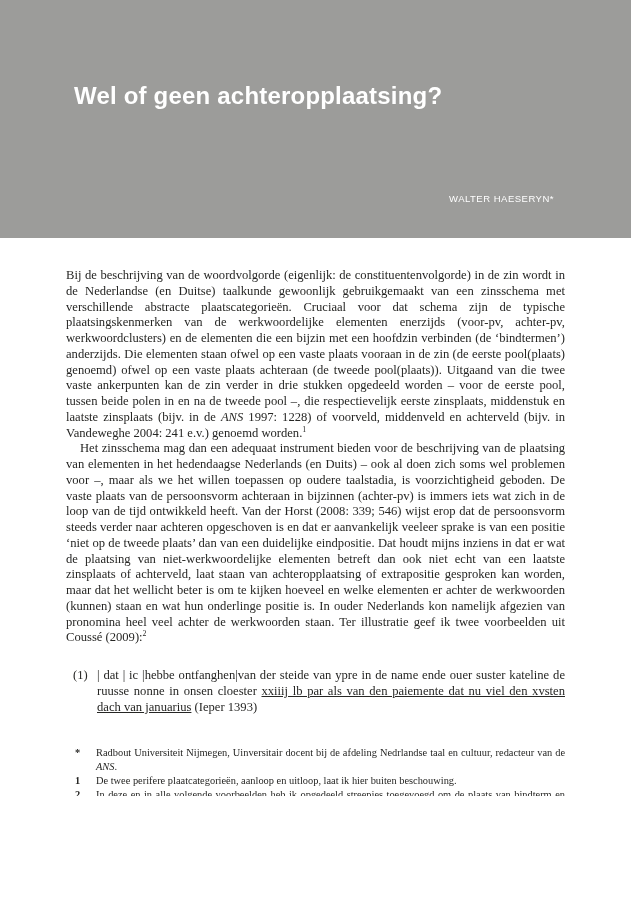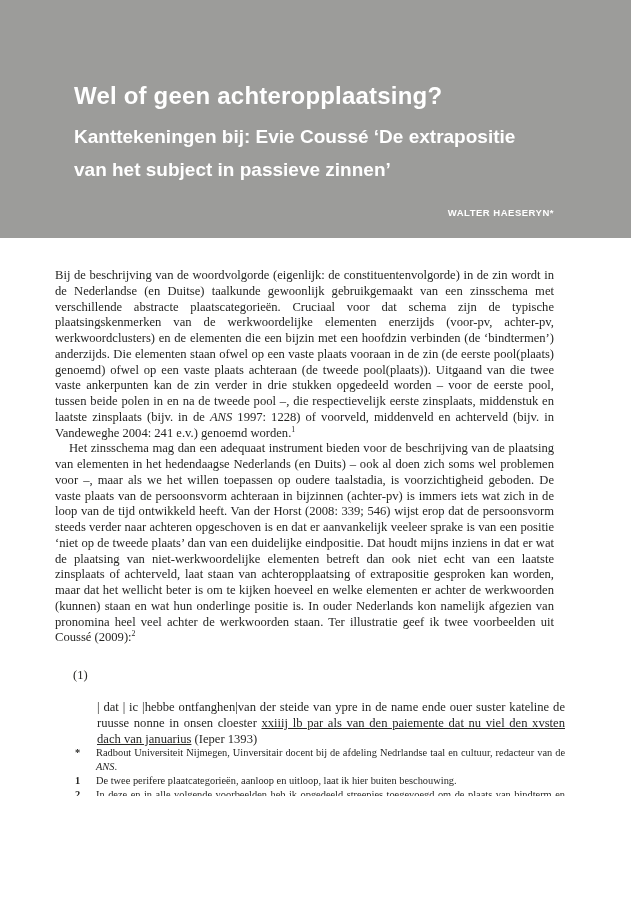--- a/index.html
+++ b/index.html
@@ -14,36 +14,36 @@
     position:absolute;left:74px;top:82px;
     font-family:"Liberation Sans",sans-serif;font-weight:bold;font-size:24px;
     color:#ffffff;letter-spacing:0.2px;white-space:nowrap;
   }
   .subtitle{
     position:absolute;left:74px;top:120px;
     font-family:"Liberation Sans",sans-serif;font-weight:bold;font-size:19px;
     color:#ffffff;line-height:33px;white-space:nowrap;
   }
   .author{
-    position:absolute;right:77px;top:207px;
-    font-family:"Liberation Sans",sans-serif;font-weight:bold;font-size:9.5px;
+    position:absolute;right:77px;top:193px;
+    font-family:"Liberation Sans",sans-serif;font-weight:normal;font-size:9.5px;
     color:#ffffff;letter-spacing:0.5px;
   }
   .bodytext{
-    position:absolute;left:55px;top:268px;width:499px;
+    position:absolute;left:66px;top:268px;width:499px;
     font-size:12.6px;line-height:15.75px;text-align:justify;
   }
   .bodytext p{margin:0;}
   .p-indent{text-indent:14px;}
   .example{
     position:absolute;left:66px;top:668px;width:499px;
     display:flex;font-size:12.6px;line-height:15.9px;
   }
   .example-label{flex:none;width:31px;padding-left:7px;box-sizing:border-box;}
-  .example-text{flex:1;text-align:justify;margin-top:32px;}
+  .example-text{flex:1;text-align:justify;}
   .footnotes{
     position:absolute;left:66px;top:746px;width:499px;
     font-size:10.4px;line-height:13.9px;
   }
   .footnote{display:flex;}
   .fn-marker{flex:none;width:30px;padding-left:9px;box-sizing:border-box;font-weight:bold;}
   .fn-text{flex:1;text-align:justify;}
   .footer{
     position:absolute;left:66px;top:827px;width:499px;
     display:flex;justify-content:space-between;align-items:baseline;
@@ -55,24 +55,20 @@
   .seg-underline{text-decoration:underline;}
   .seg-sup{vertical-align:super;font-size:0.62em;line-height:0;}
 </style>
 </head>
 <body>
 
 <div class="page">
 
   <div class="header">
     <div class="title">Wel of geen achteropplaatsing?</div>
-    <div class="subtitle">
-      <div>Kanttekeningen bij: Evie Coussé ‘De extrapositie</div>
-      <div>van het subject in passieve zinnen’</div>
-    </div>
     <div class="author">WALTER HAESERYN*</div>
   </div>
 
   <div class="bodytext">
     <p><span>Bij de beschrijving van de woordvolgorde (eigenlijk: de constituentenvolgorde) in de zin wordt in de Nederlandse (en Duitse) taalkunde gewoonlijk gebruikgemaakt van een zinsschema met verschillende abstracte plaatscategorieën. Cruciaal voor dat schema zijn de typische plaatsingskenmerken van de werkwoordelijke elementen enerzijds (voor-pv, achter-pv, werkwoordclusters) en de elementen die een bijzin met een hoofdzin verbinden (de ‘bindtermen’) anderzijds. Die elementen staan ofwel op een vaste plaats vooraan in de zin (de eerste pool(plaats) genoemd) ofwel op een vaste plaats achteraan (de tweede pool(plaats)). Uitgaand van die twee vaste ankerpunten kan de zin verder in drie stukken opgedeeld worden – voor de eerste pool, tussen beide polen in en na de tweede pool –, die respectievelijk eerste zinsplaats, middenstuk en laatste zinsplaats (bijv. in de </span><span class="seg-italic">ANS</span><span> 1997: 1228) of voorveld, middenveld en achterveld (bijv. in Vandeweghe 2004: 241 e.v.) genoemd worden.</span><span class="seg-sup">1</span></p>
     <p class="p-indent"><span>Het zinsschema mag dan een adequaat instrument bieden voor de beschrijving van de plaatsing van elementen in het hedendaagse Nederlands (en Duits) – ook al doen zich soms wel problemen voor –, maar als we het willen toepassen op oudere taalstadia, is voorzichtigheid geboden. De vaste plaats van de persoonsvorm achteraan in bijzinnen (achter-pv) is immers iets wat zich in de loop van de tijd ontwikkeld heeft. Van der Horst (2008: 339; 546) wijst erop dat de persoonsvorm steeds verder naar achteren opgeschoven is en dat er aanvankelijk veeleer sprake is van een positie ‘niet op de tweede plaats’ dan van een duidelijke eindpositie. Dat houdt mijns inziens in dat er wat de plaatsing van niet-werkwoordelijke elementen betreft dan ook niet echt van een laatste zinsplaats of achterveld, laat staan van achteropplaatsing of extrapositie gesproken kan worden, maar dat het wellicht beter is om te kijken hoeveel en welke elementen er achter de werkwoorden (kunnen) staan en wat hun onderlinge positie is. In ouder Nederlands kon namelijk afgezien van pronomina heel veel achter de werkwoorden staan. Ter illustratie geef ik twee voorbeelden uit Coussé (2009):</span><span class="seg-sup">2</span></p>
   </div>
 
   <div class="example">
     <div class="example-label">(1)</div>

